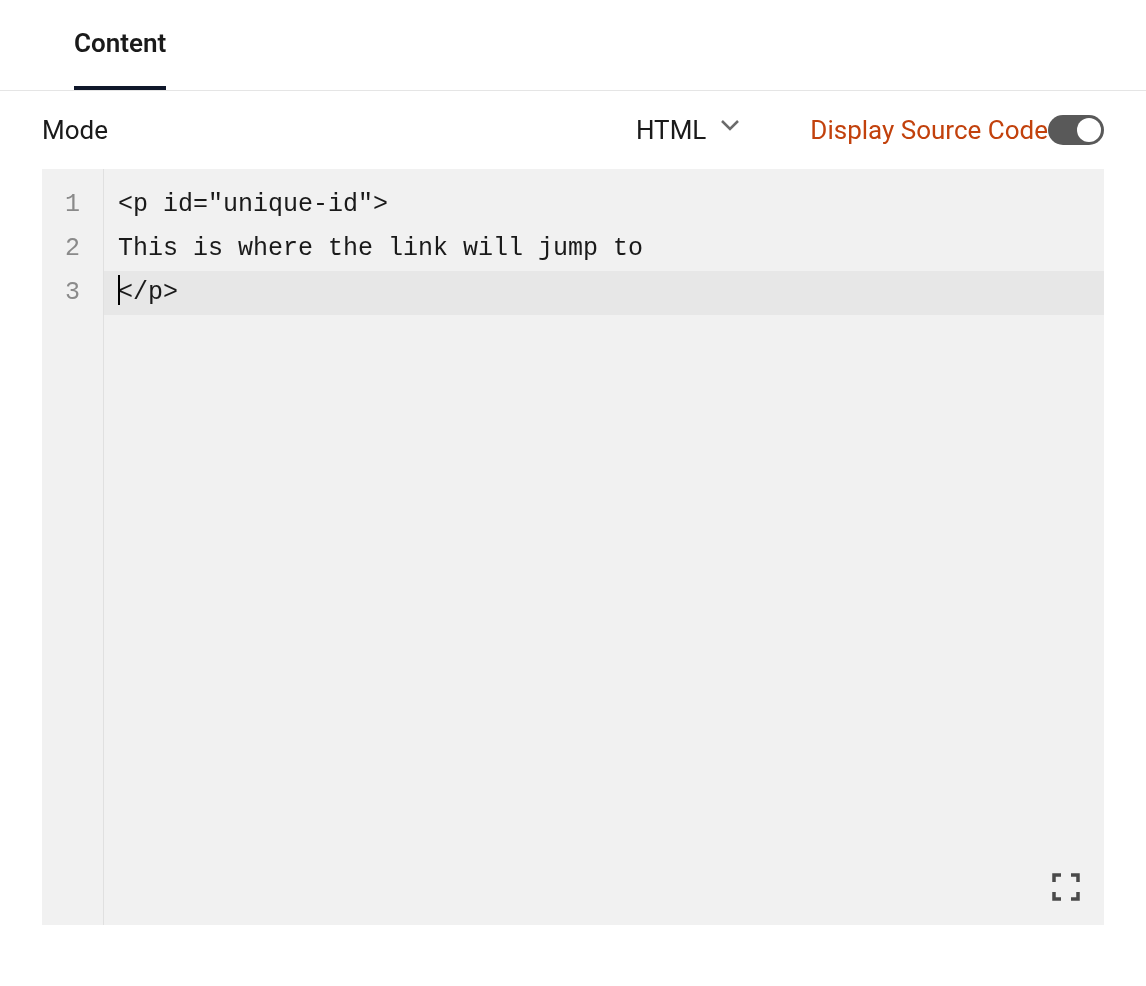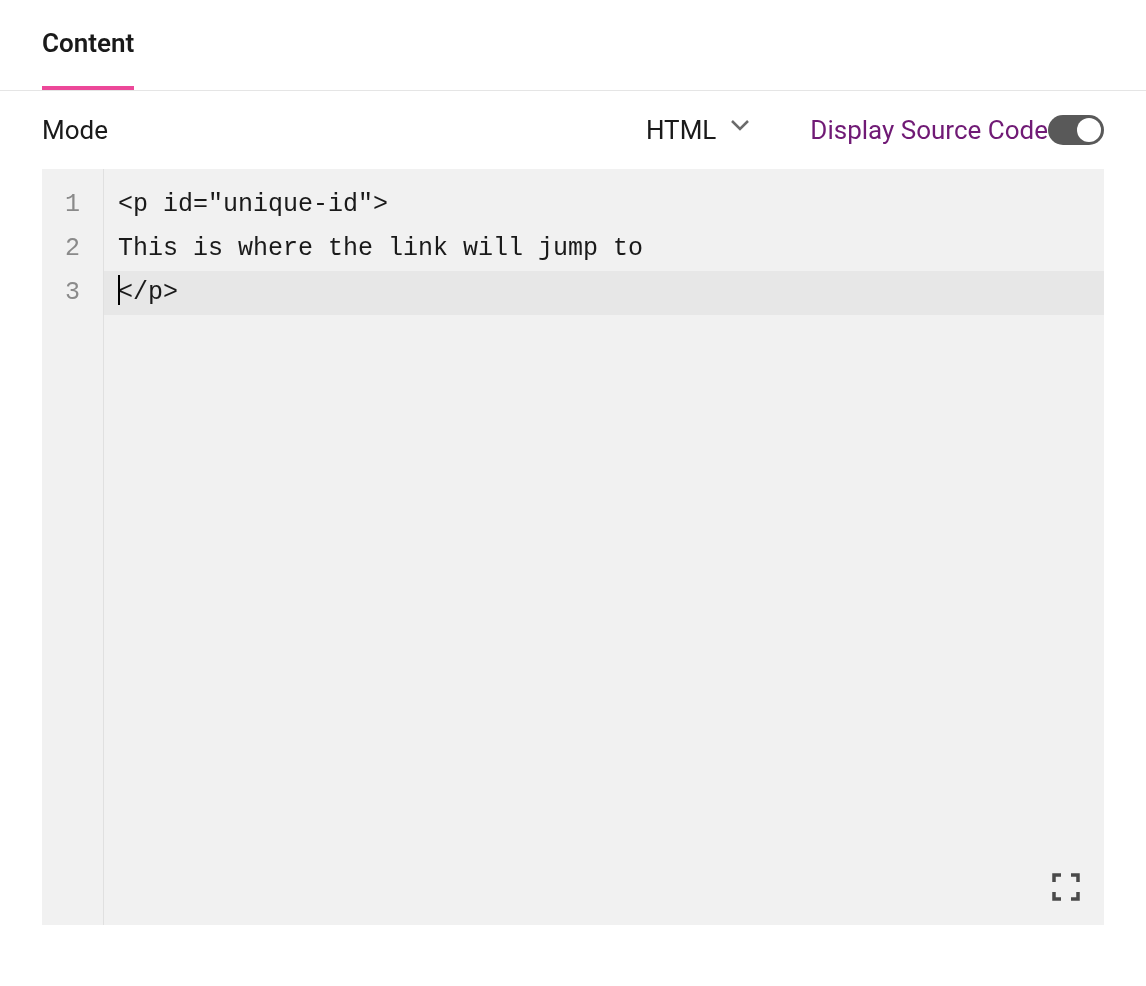--- a/index.html
+++ b/index.html
@@ -20,33 +20,34 @@
     .tabs-row {
       padding: 0 42px;
       border-bottom: 1px solid #e5e5e5;
     }
     .tab {
       display: inline-block;
       padding: 28px 0 28px 0;
       font-size: 26px;
       font-weight: 600;
       color: #1a1a1a;
-      border-bottom: 4px solid #ec4899;
-      cursor: pointer;
+      border-bottom: 4px solid #0f172a;
+      cursor: pointer;
+      margin-left: 32px;
     }
     .controls-row {
       display: flex;
       align-items: center;
       justify-content: space-between;
       padding: 24px 42px 24px 42px;
     }
     .controls-left {
       display: flex;
       align-items: center;
-      gap: 0;
+      gap: 10px;
       flex: 1;
     }
     .mode-label {
       font-size: 26px;
       color: #1a1a1a;
       font-weight: 400;
     }
     .mode-select {
       display: flex;
       gap: 14px;
@@ -65,21 +66,21 @@
     }
     .chevron-icon svg {
       width: 20px;
       height: 14px;
       stroke: #6b6b6b;
       stroke-width: 2.5;
       fill: none;
     }
     .display-source-label {
       font-size: 26px;
-      color: #701a75;
+      color: #c2410c;
       font-weight: 400;
     }
     .controls-right {
       display: flex;
       align-items: center;
     }
     .toggle {
       width: 56px;
       height: 30px;
       background: #595959;

